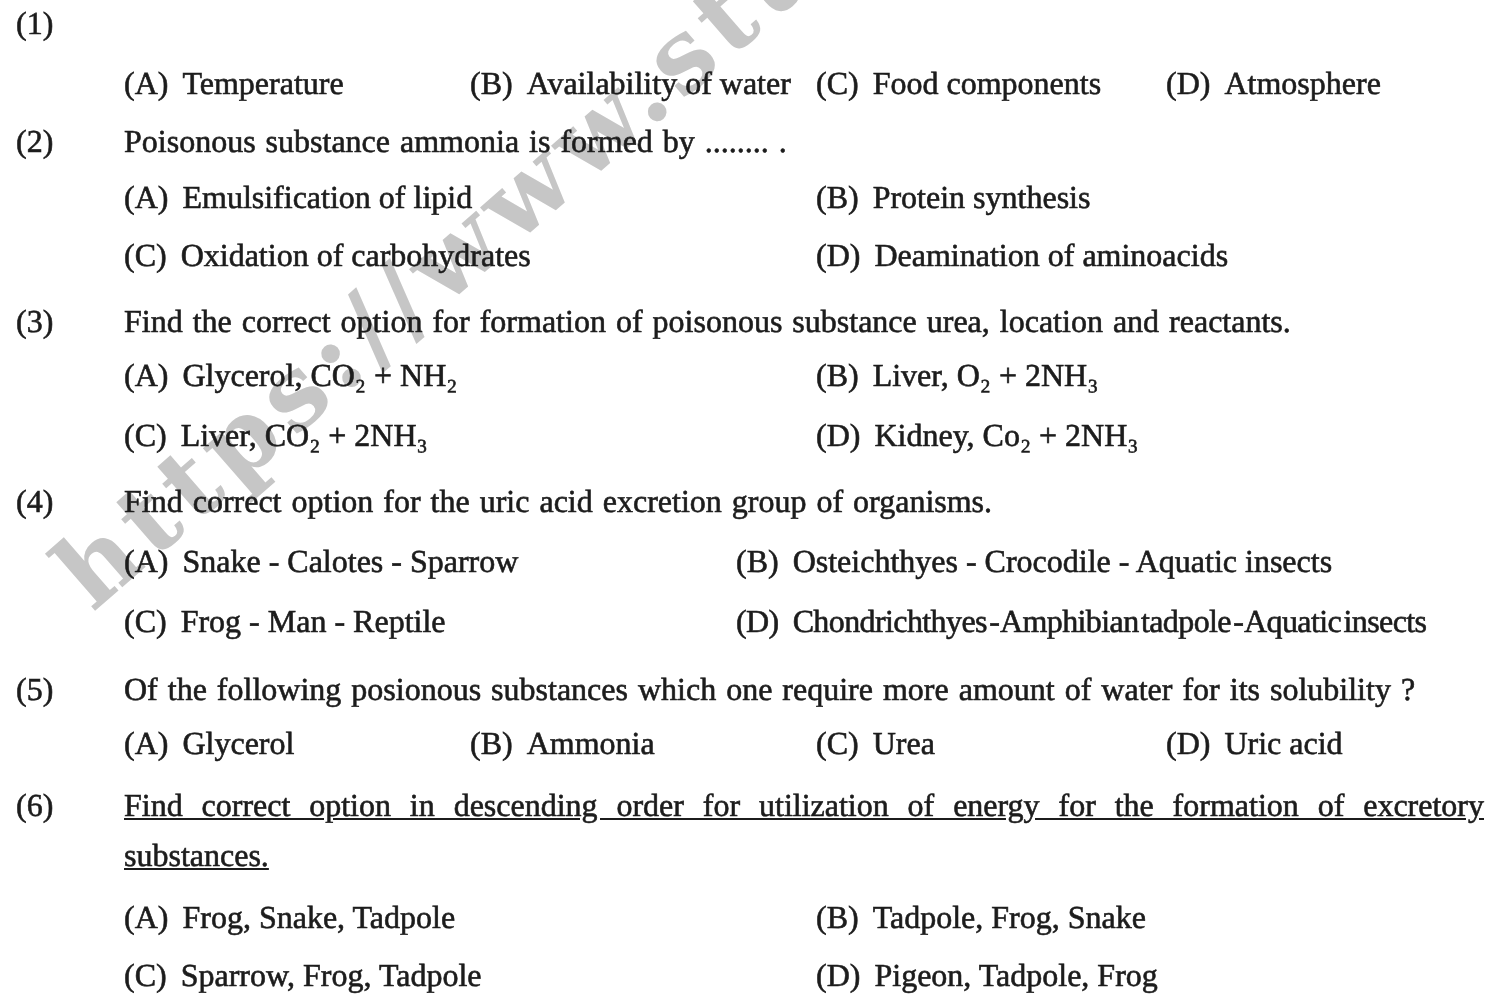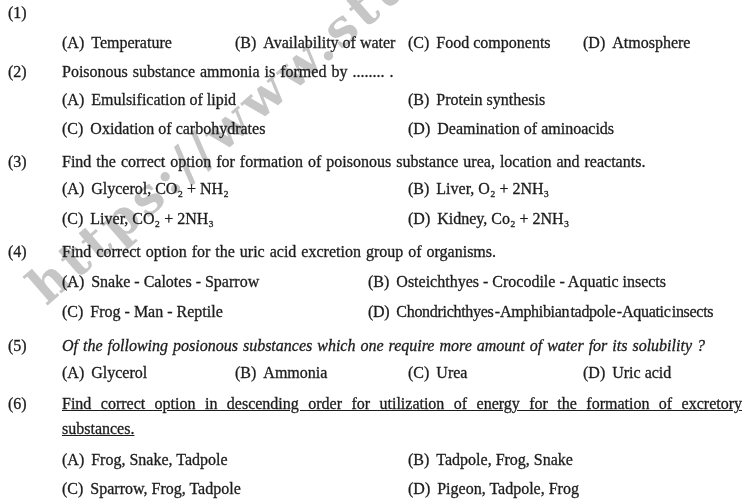--- a/index.html
+++ b/index.html
@@ -31,21 +31,21 @@
   }
   .qnum {
     position:absolute; left:8px;
     line-height:25px; z-index:1;
   }
   .qtext {
     position:absolute; left:62px; width:680px;
     line-height:25px; text-align:justify; word-spacing:1px;
     z-index:1;
   }
-  .qtext.nowrap { white-space:nowrap; text-align:right; width:auto;font-style:italic; }
+  .qtext.nowrap { white-space:nowrap; text-align:right; width:auto; }
   .qtext.q6 { word-spacing:0.5px;text-decoration:underline; }
   .opt {
     position:absolute; white-space:nowrap;
     line-height:20px; z-index:1;text-align:right;
   }
   .opt .lbl { margin-right:7px; }
   .opt.tight { letter-spacing:-0.3px; word-spacing:-2.5px; }
 </style>
 </head>
 <body>

